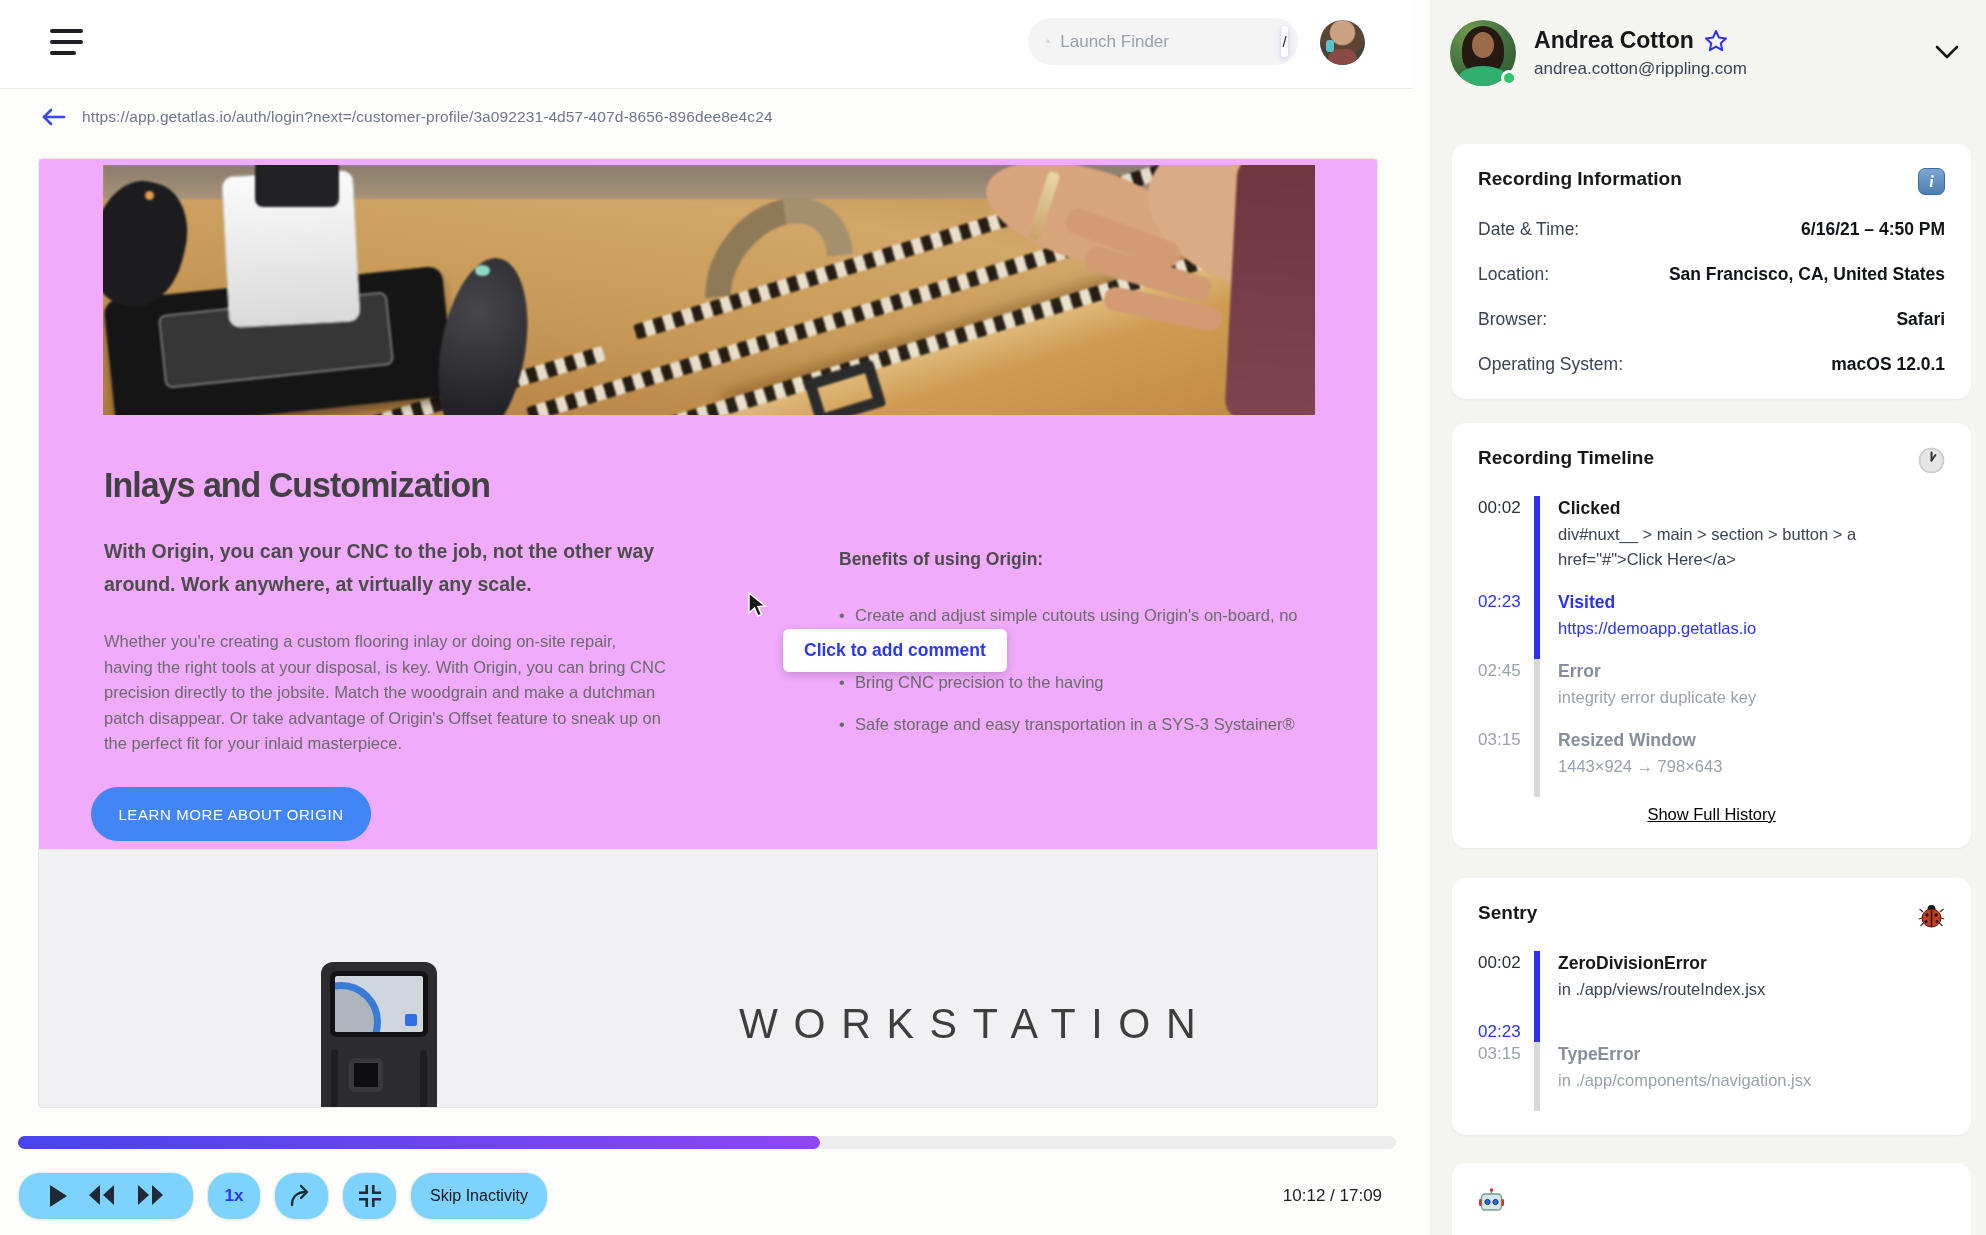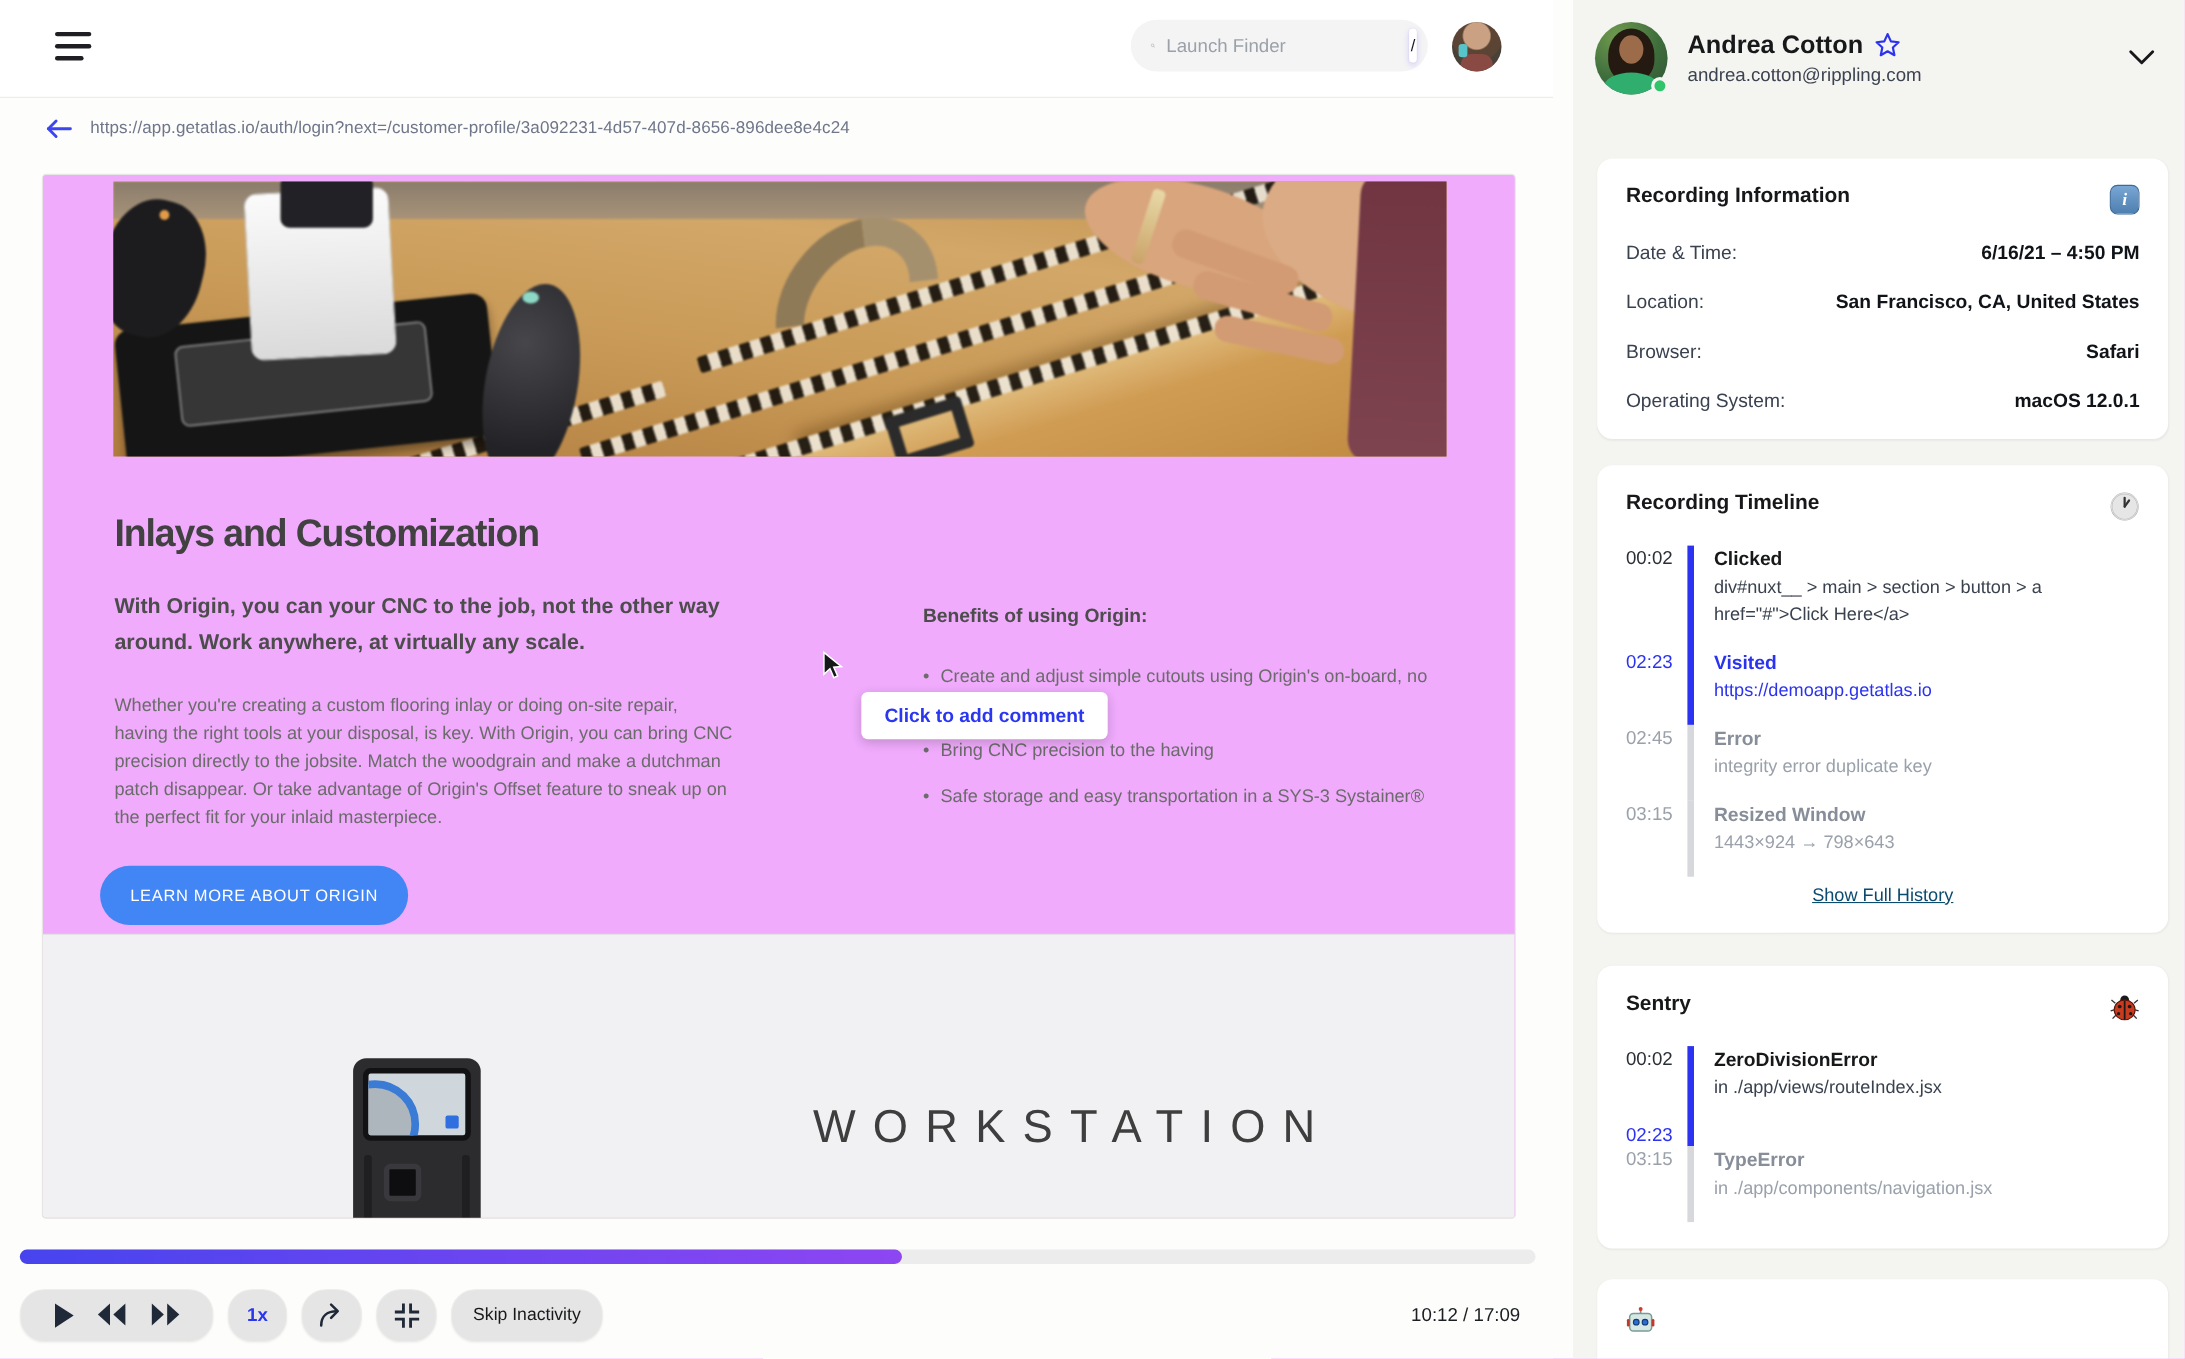--- a/index.html
+++ b/index.html
@@ -72,21 +72,21 @@
   .dev .slot { position:absolute; top:88px; width:7px; height:70px; background:#1f1f22; border-radius:3px; }
 
   .cursor { position:absolute; left:706px; top:432px; }
   .tooltip { position:absolute; left:744px; top:470px; background:#fff; border-radius:6px; box-shadow:0 3px 10px rgba(0,0,0,.18); padding:11px 21px; font-size:17.5px; font-weight:700; color:#2b36f0; cursor:pointer; white-space:nowrap; }
 
   
   .progress { position:absolute; left:18px; top:1136px; width:1378px; height:13px; background:#ececec; border-radius:7px; cursor:pointer; }
   .progress .fill { position:absolute; left:0; top:0; height:100%; width:58.2%; border-radius:7px; background:linear-gradient(90deg,#4744ee,#8d46f2); }
 
   .controls { position:absolute; left:18px; top:1172px; display:flex; gap:13px; }
-  .cbtn { background:#e5e5e5; border:1px solid #ececea; border-radius:22px; box-shadow:0 1px 2px rgba(0,0,0,.05); height:48px; display:flex; align-items:center; justify-content:center; cursor:pointer; font-family:"Liberation Sans",sans-serif; }
+  .cbtn { background:#7dd3fc; border:1px solid #ececea; border-radius:22px; box-shadow:0 1px 2px rgba(0,0,0,.05); height:48px; display:flex; align-items:center; justify-content:center; cursor:pointer; font-family:"Liberation Sans",sans-serif; }
   .cgroup { width:176px; gap:18px; }
   .cgroup button { background:none; border:none; cursor:pointer; height:26px; }
   .c1x { width:54px; font-size:17px; font-weight:700; color:#2b36f0; }
   .cicon { width:55px; }
   .cskip { width:138px; font-size:16px; color:#17181a; }
   .timedisp { position:absolute; right:30px; top:1172px; height:48px; line-height:48px; font-size:17px; color:#1b1e23; }
 
   
   .sidebar { position:relative; width:561px; height:1235px; background:#f4f4f1; overflow:hidden; padding-top:14px; }
   .sb-head { position:relative; margin:0 26px 0 20px; height:78px; display:flex; align-items:center; }
@@ -120,21 +120,21 @@
   .t-bar { width:6px; flex:none; background:#2b33f0; }
   .t-body { padding-left:18px; padding-bottom:18px; }
   .t-title { font-size:17.5px; font-weight:700; color:#17181a; line-height:24px; }
   .t-detail { font-size:16.5px; color:#3a4250; line-height:25px; margin-top:2px; max-width:370px; word-break:break-word; }
   .t-entry.current .t-time, .t-entry.current .t-title, .t-entry.current .t-detail { color:#2b33f0; }
   .t-entry.upcoming .t-time { color:#9aa1ab; }
   .t-entry.upcoming .t-title { color:#878e99; }
   .t-entry.upcoming .t-detail { color:#9aa1ab; }
   .t-entry.upcoming .t-bar { background:#d6d8dc; }
   .t-footer { text-align:center; margin-top:8px; }
-  .t-footer a { font-size:16.5px; color:#0c4a6e; text-decoration:underline; cursor:pointer; }
+  .t-footer a { font-size:16.5px; color:#000000; text-decoration:underline; cursor:pointer; }
 
   .emoji-ic { width:27px; height:27px; flex:none; }
   .info-ic { border-radius:7px; background:linear-gradient(#7aa7d4,#4d7fb0); border:1px solid #3a6a9c; color:#fff; font-weight:700; font-size:16px; display:flex; align-items:center; justify-content:center; font-family:"Liberation Serif",serif; font-style:italic; }
 </style>
 </head>
 <body>
 
 <div class="app">
 
   <div class="leftcol">

